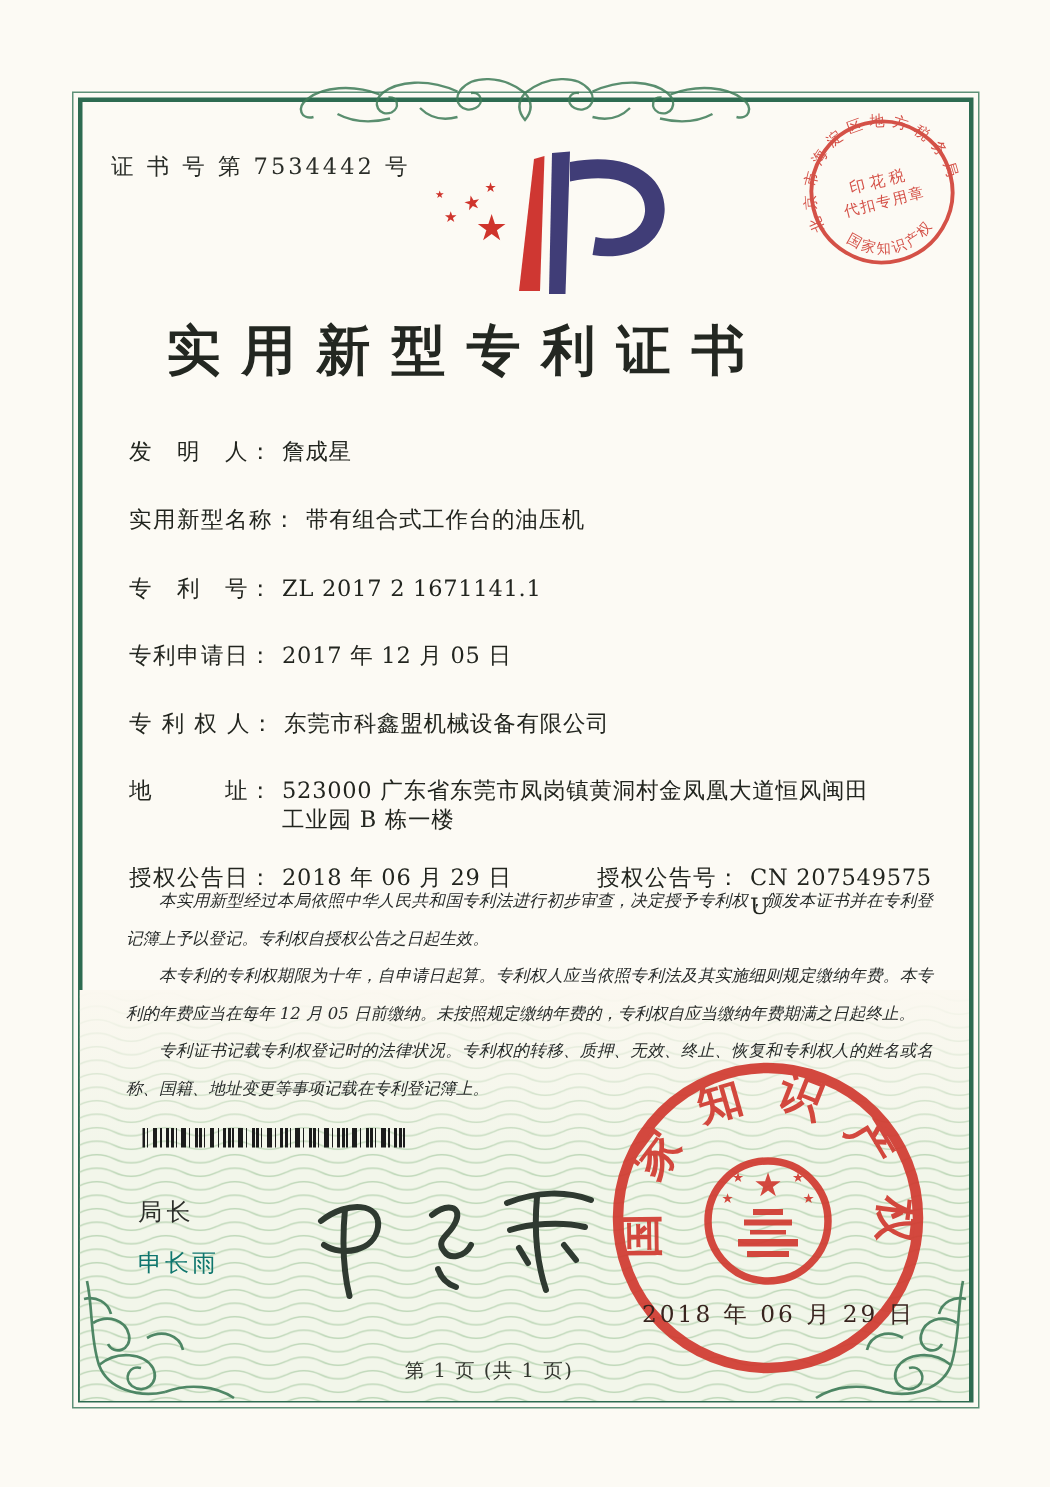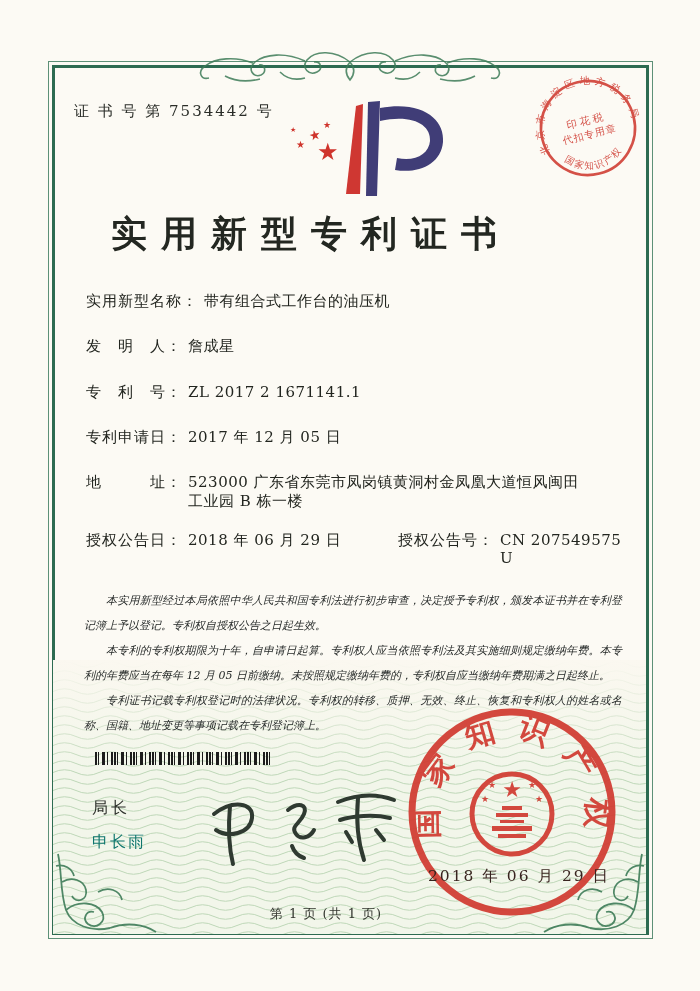--- a/index.html
+++ b/index.html
@@ -124,34 +124,38 @@
   <g fill="#403d77">
     <polygon points="85,4 97,3 94,98 83,98"></polygon>
     <path d="M97 10 C140 2 162 22 160 44 C158 66 136 76 112 72 L114 60 C132 64 146 56 147 43 C148 27 130 16 97 23 Z"></path>
   </g>
 </svg>
 
 <div class="abs title">实用新型专利证书</div>
 
 <div class="abs fields">
   <div class="frow">
+    <span class="flabel">发　明　人：</span>
+    <span class="fvalue">詹成星</span>
+  </div>
+  <div class="frow">
     <span class="flabel">实用新型名称：</span>
     <span class="fvalue">带有组合式工作台的油压机</span>
   </div>
   <div class="frow">
-    <span class="flabel">发　明　人：</span>
-    <span class="fvalue">詹成星</span>
-  </div>
-  <div class="frow">
     <span class="flabel">专　利　号：</span>
     <span class="fvalue">ZL 2017 2 1671141.1</span>
   </div>
   <div class="frow">
     <span class="flabel">专利申请日：</span>
     <span class="fvalue">2017 年 12 月 05 日</span>
+  </div>
+  <div class="frow">
+    <span class="flabel">专 利 权 人：</span>
+    <span class="fvalue">东莞市科鑫盟机械设备有限公司</span>
   </div>
   <div class="frow" style="margin-bottom:20px;">
     <span class="flabel">地　　　址：</span>
     <span class="fvalue">523000 广东省东莞市凤岗镇黄洞村金凤凰大道恒风闽田
 工业园 B 栋一楼</span>
   </div>
   <div class="frow grant-row">
     <span class="flabel">授权公告日：</span>
     <span class="fvalue">2018 年 06 月 29 日</span>
     <span class="grant-right">

